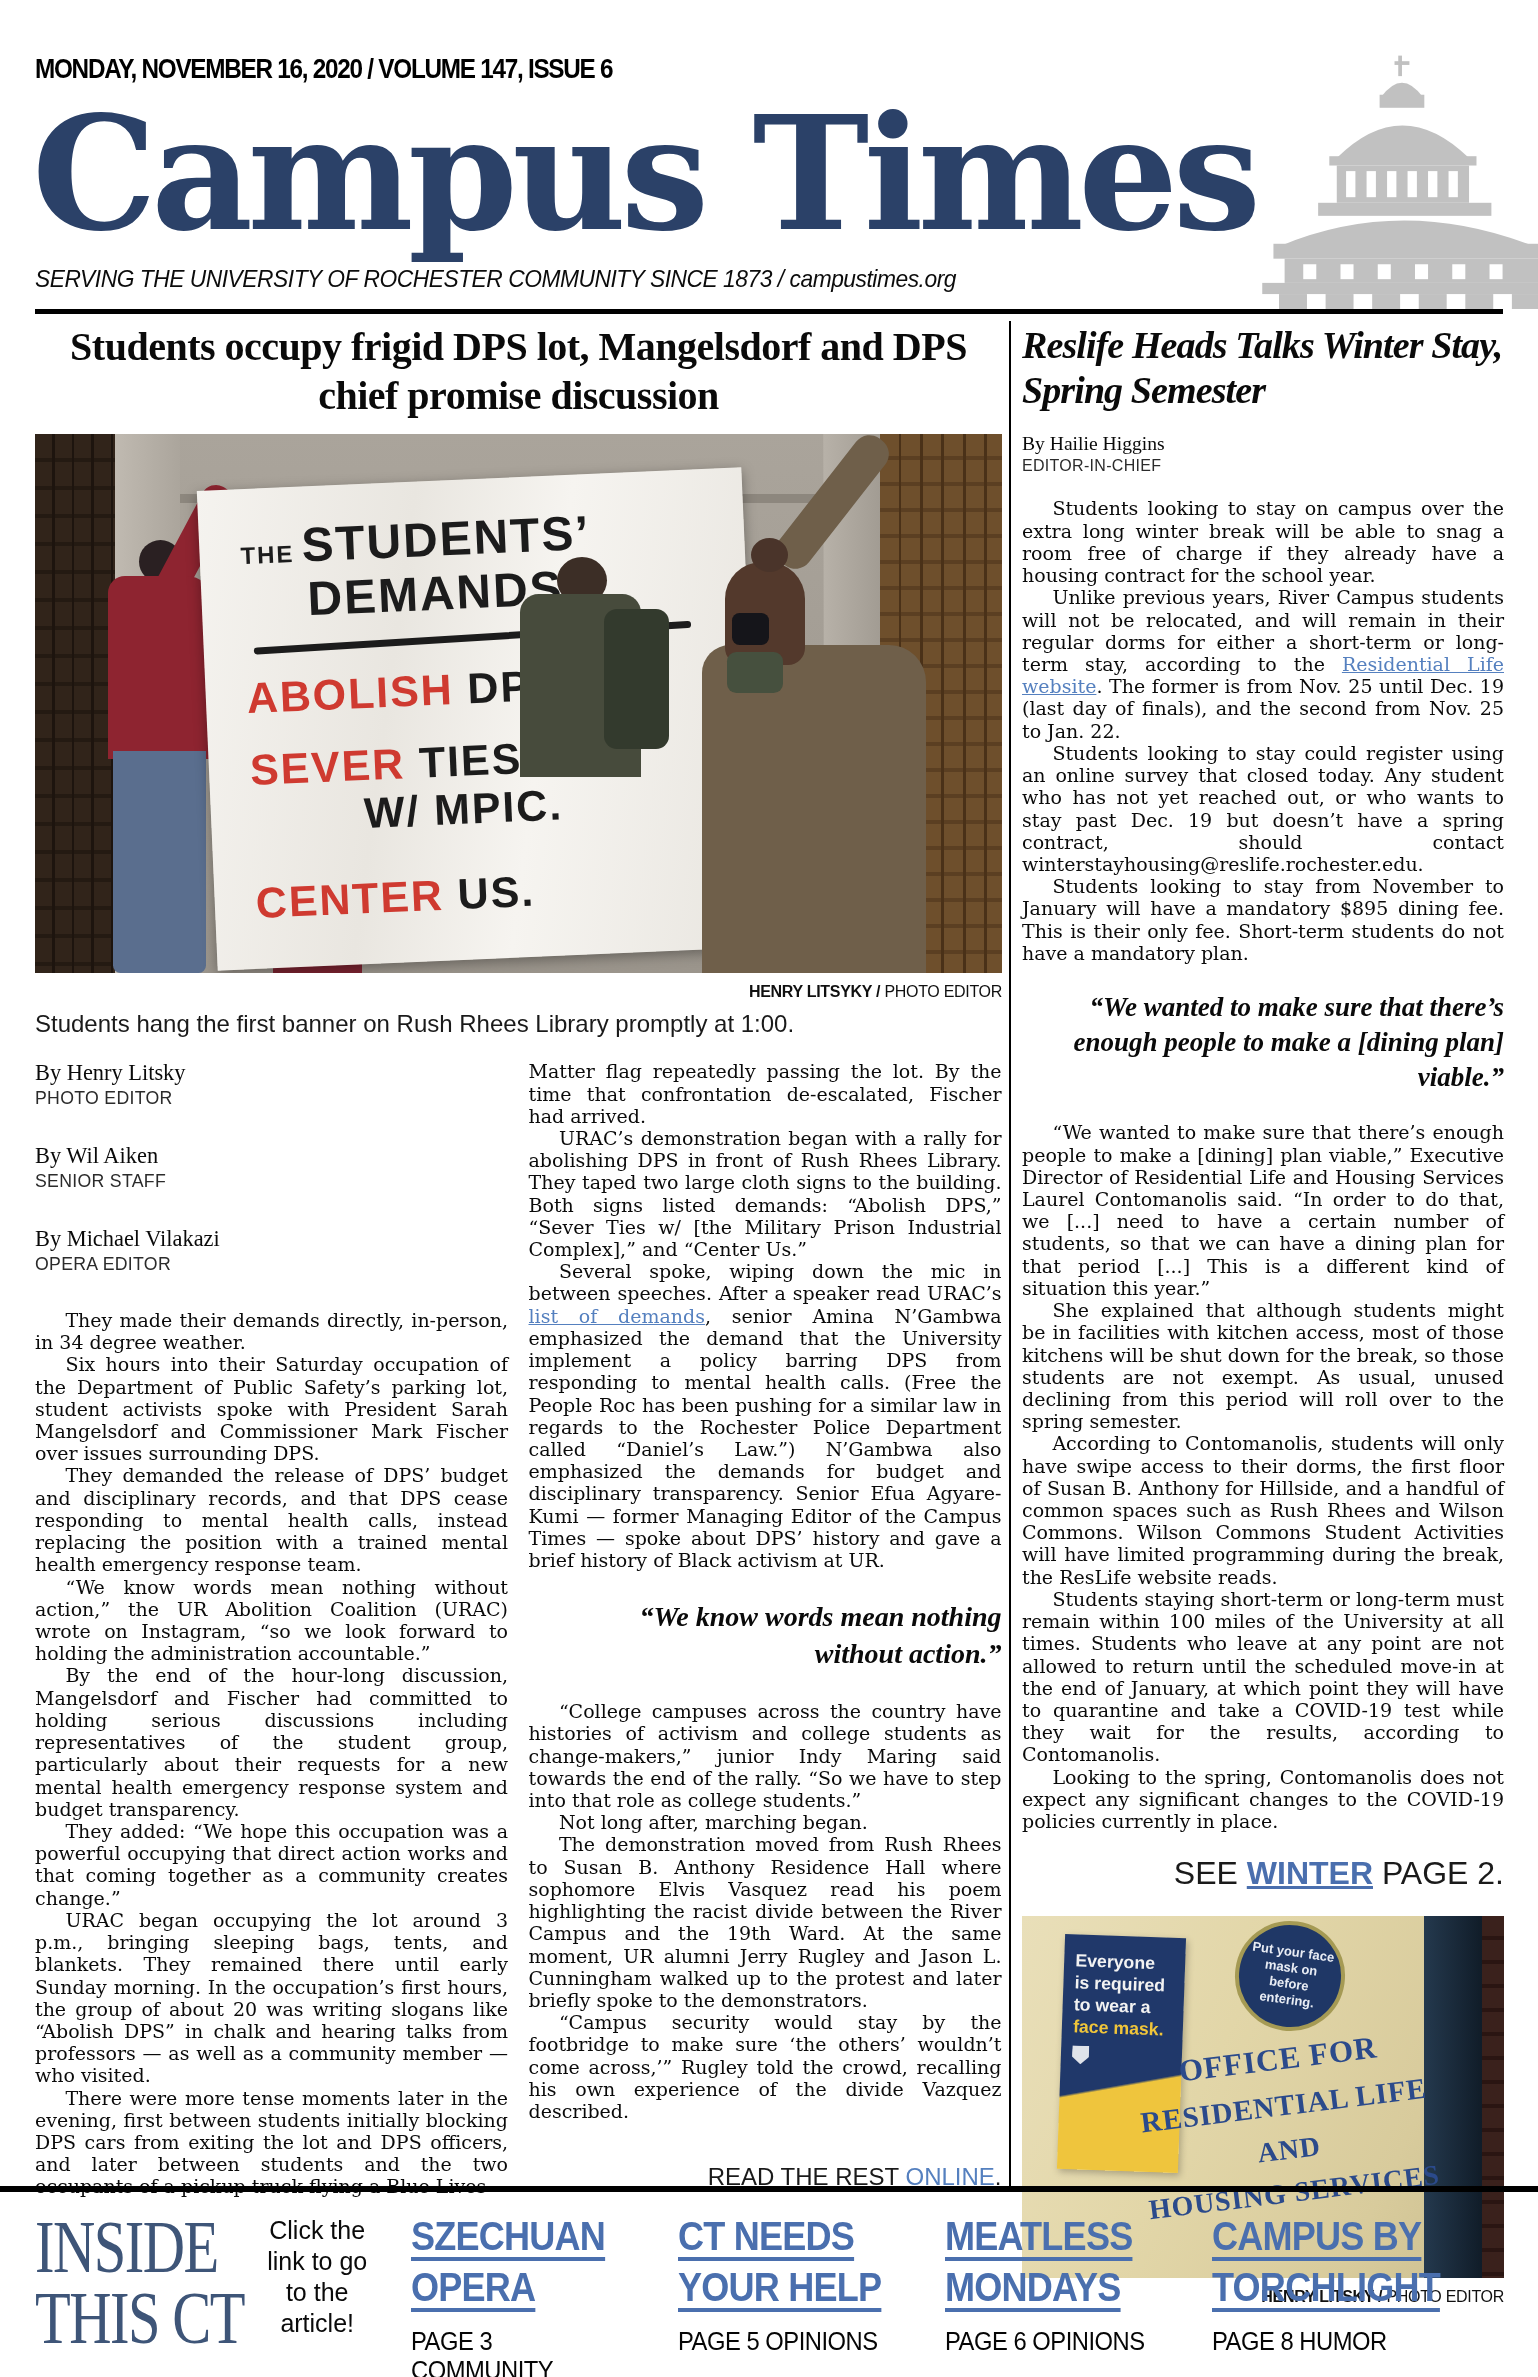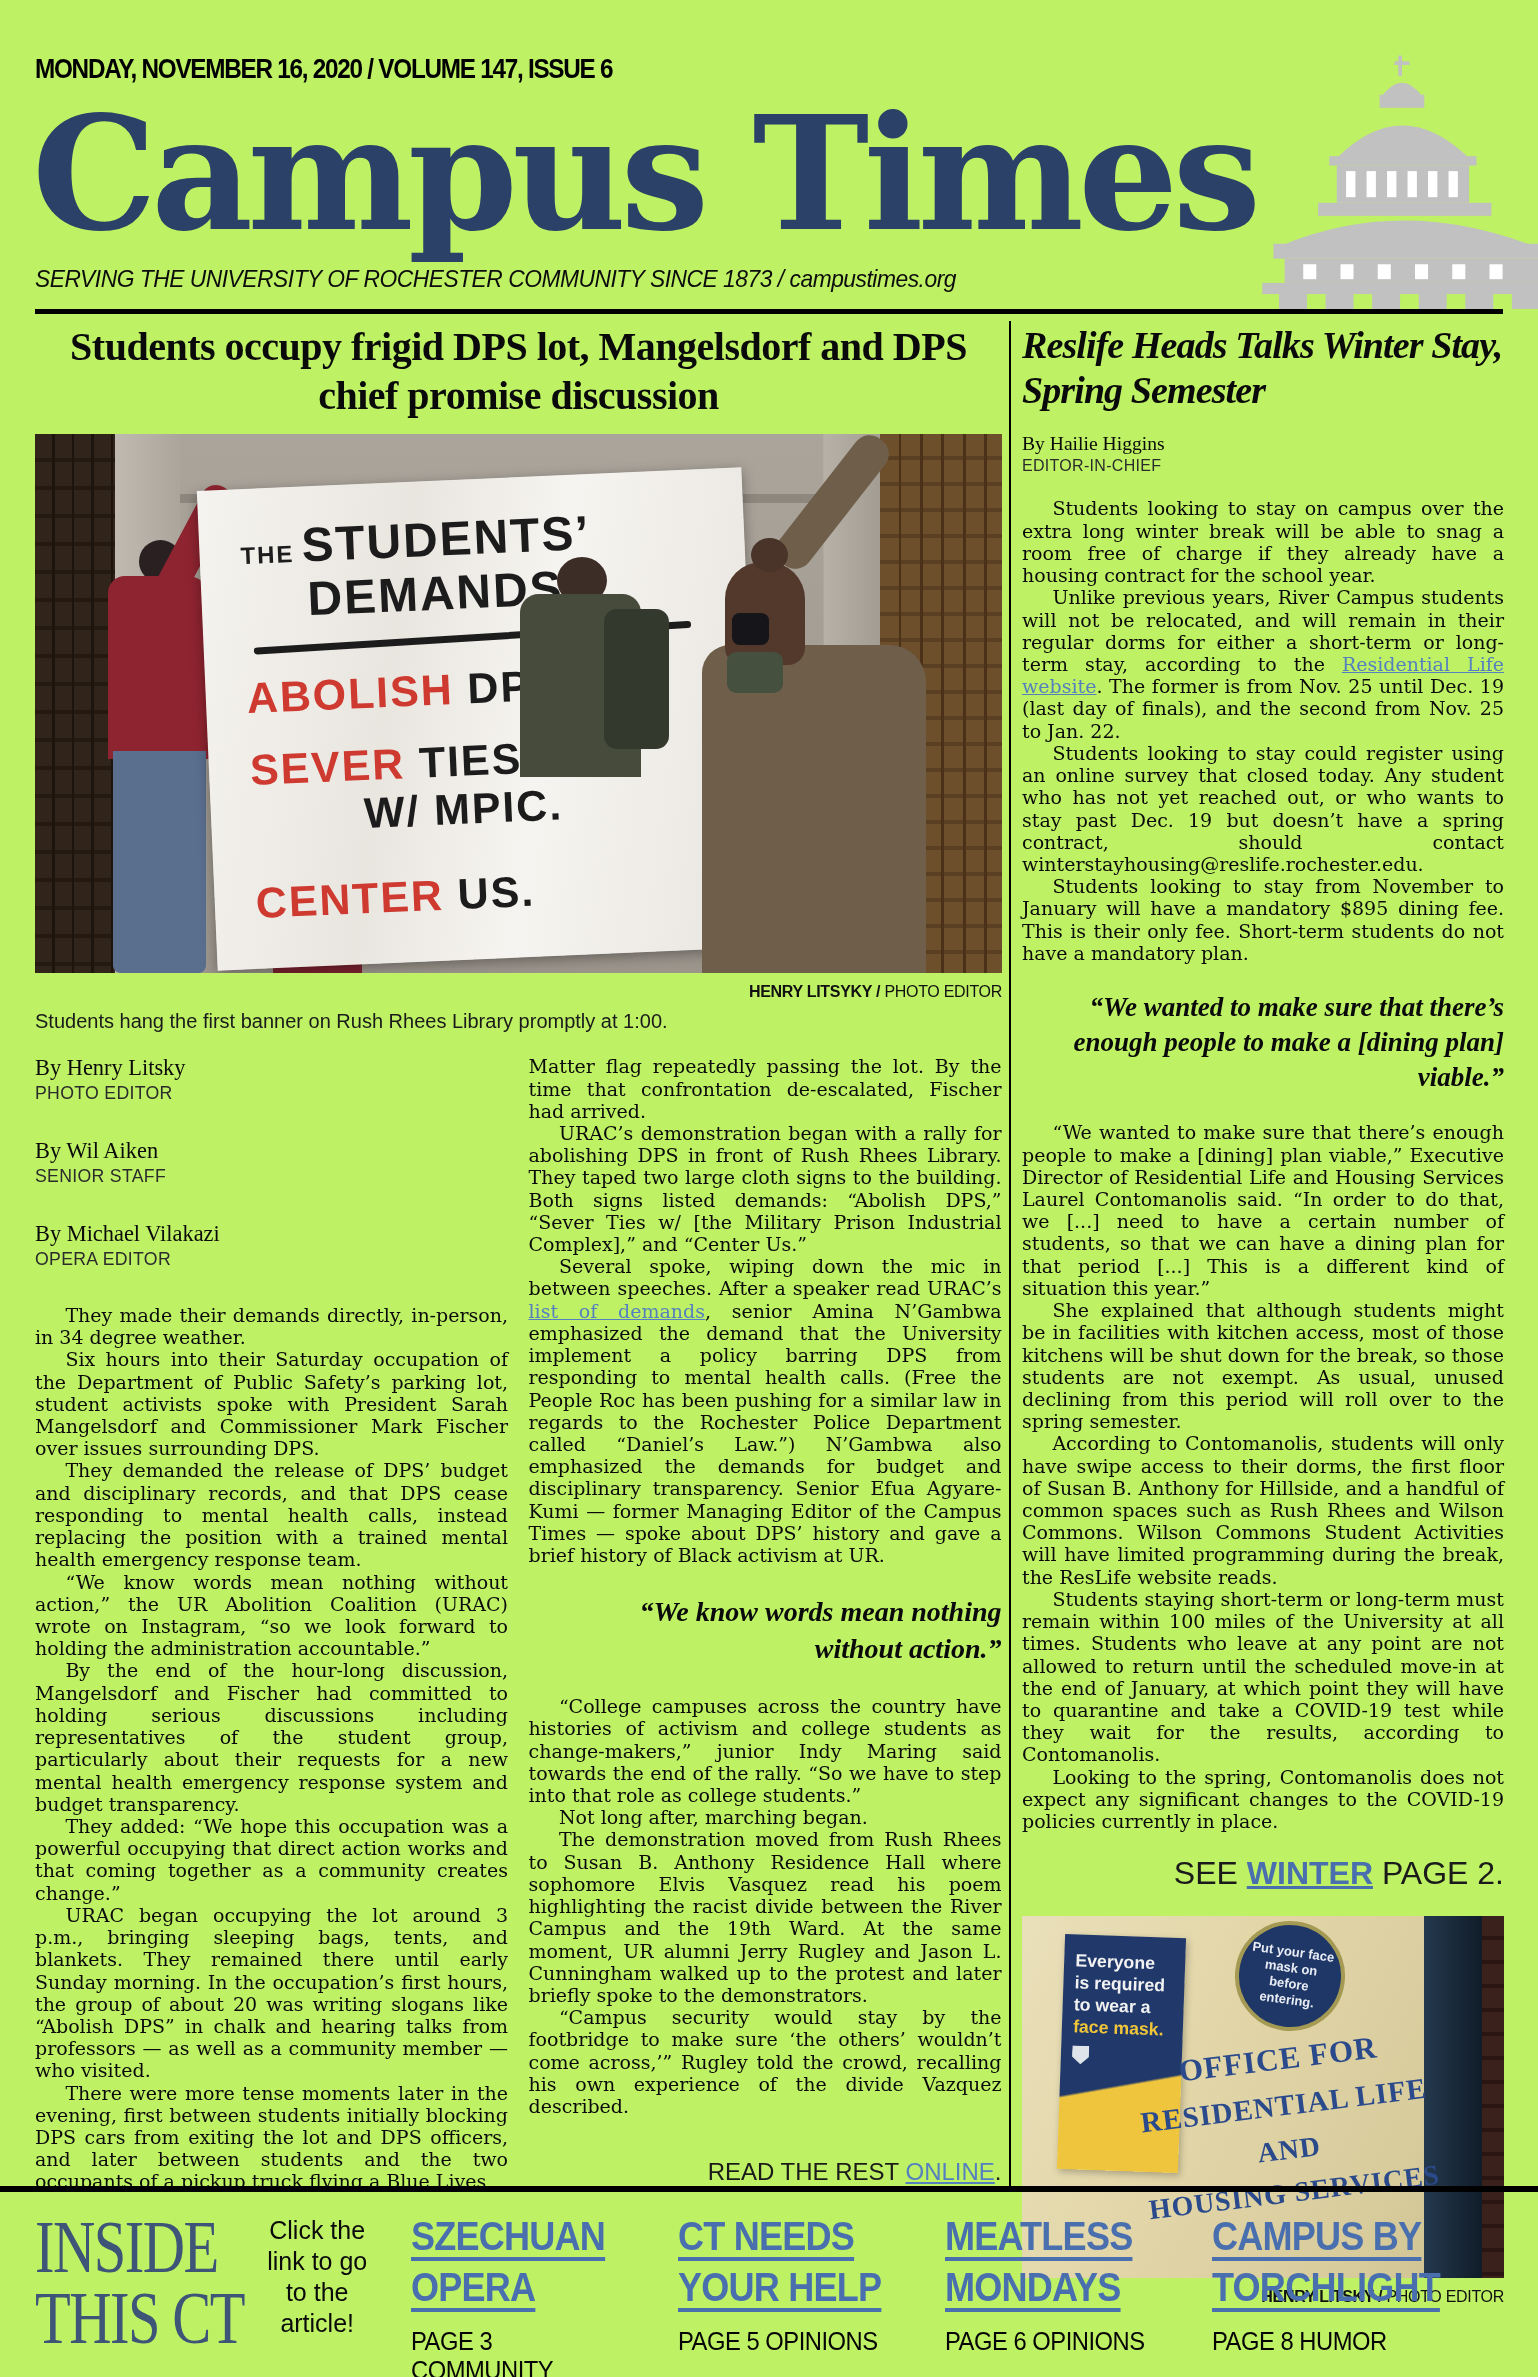--- a/index.html
+++ b/index.html
@@ -1,17 +1,17 @@
 <!DOCTYPE html>
 <html lang="en" style="font-size:15px"><head>
 <meta charset="utf-8">
 <style>
   * { margin:0; padding:0; box-sizing:border-box; }
   body { background:#888; font-family:"Liberation Sans", sans-serif; }
-  .page { position:relative; width:1538px; height:2377px; background:#bef264; margin:0 auto; overflow:hidden; }
+  .page { position:relative; width:1538px; height:2377px; background:#ffffff; margin:0 auto; overflow:hidden; }
 
   
   .dateline { position:absolute; left:35px; top:54px; font-family:"Liberation Sans",sans-serif;
     font-weight:bold; font-size:27px; letter-spacing:-1.4px; transform:scaleX(.9); transform-origin:left; color:#000; }
   .masthead-title { position:absolute; left:32px; top:82px; font-family:"DejaVu Serif",serif;
     font-weight:bold; font-size:157px; letter-spacing:-5.6px; color:#2b4168; white-space:nowrap; }
   .tagline { position:absolute; left:35px; top:265px; font-style:italic; font-size:24px;
     letter-spacing:-0.5px; transform:scaleX(.95); transform-origin:left; color:#0c0c0c; }
   .dome { position:absolute; right:-13px; top:48px; width:326px; height:263px; }
   .rule-top { position:absolute; left:35px; right:35px; top:309px; height:4.7px; background:#000; }
@@ -65,21 +65,21 @@
   .p-c-pack { left:569px; bottom:224px; width:65px; height:140px; background:#333a2d; border-radius:13px; }
   .p-r-hairbun { left:716px; bottom:401px; width:37px; height:34px; background:#4a342a; border-radius:50%; }
   .p-r-hair { left:690px; bottom:308px; width:80px; height:103px; background:#53392c; border-radius:37px 37px 17px 17px; }
   .p-r-mask { left:697px; bottom:328px; width:37px; height:32px; background:#15151a; border-radius:7.5px; }
   .p-r-arm { left:779px; bottom:392px; width:37px; height:158px; background:#6f5f4a; transform:rotate(38deg); border-radius:17px; }
   .p-r-coat { left:667px; bottom:0; width:224px; height:328px; background:#6f5f4a; border-radius:28px 37px 0 0; }
   .p-r-scarf { left:692px; bottom:280px; width:56px; height:41px; background:#46503e; border-radius:9.3px; }
 
   .credit { margin-top:10px; text-align:right; font-size:16px; color:#101010; letter-spacing:-0.3px; }
   .credit b { font-weight:bold; }
-  .caption { margin-top:9.3px; font-size:20px; color:#1a1a1a; }
+  .caption { margin-top:9.3px; font-size:24px; color:#1a1a1a; }
 
   .story-cols { display:flex; gap:20.5px; margin-top:22.4px; }
   .scol { width:473px; }
   .byline-group { margin-bottom:34px; }
   .byline-name { font-family:"Liberation Serif",serif; font-size:22.4px; color:#0a0a0a; }
   .byline-role { font-size:17.7px; color:#2b2b2b; letter-spacing:0.3px; margin-top:1.9px; }
   .bodytext p { font-family:"DejaVu Serif",serif; font-size:19px; line-height:1.17; color:#0a0a0a;
     text-align:justify; text-indent:1.6em; }
   .bodytext p.noindent { text-indent:0; }
   a.inline-link { color:#5580bf; text-decoration:underline; cursor:pointer; }

